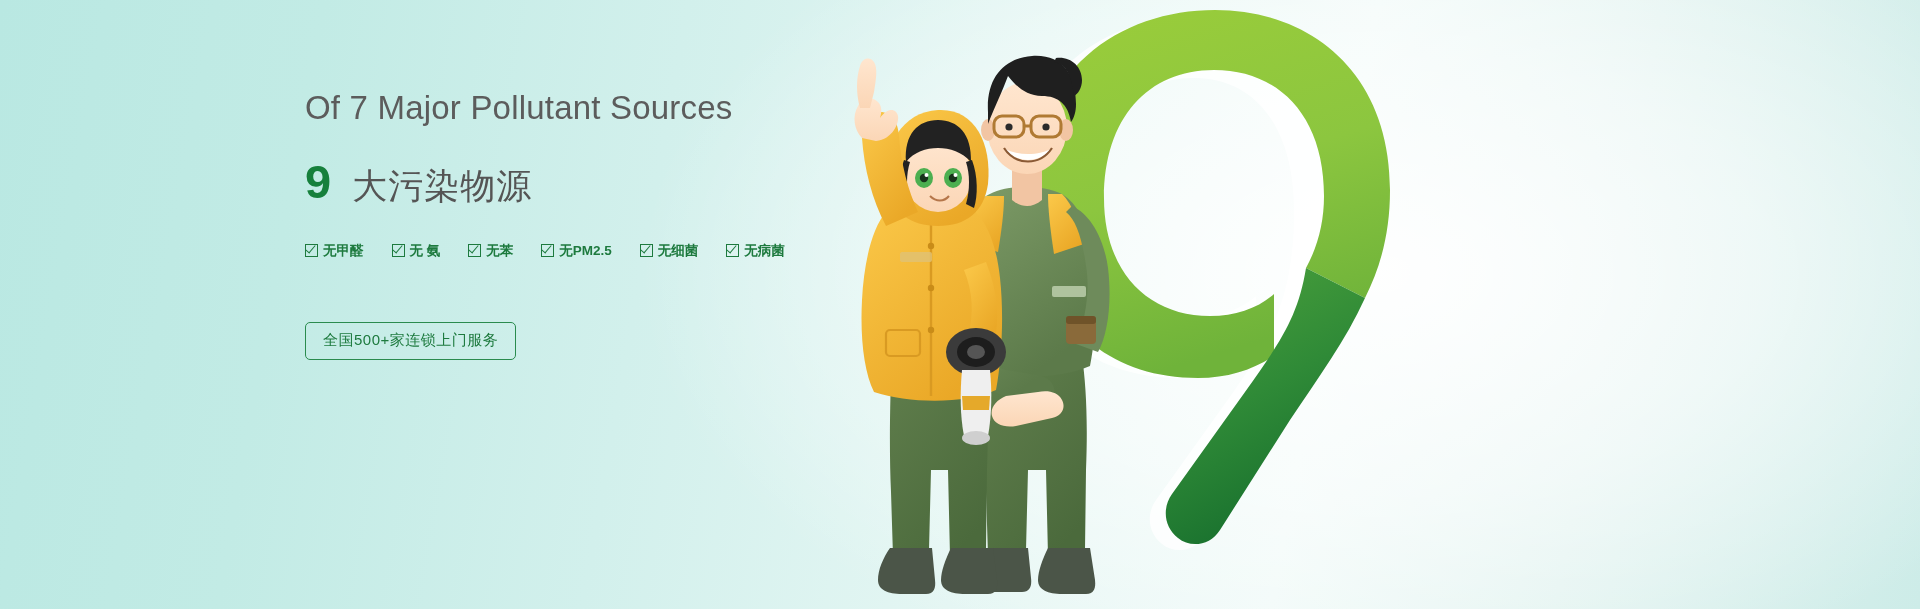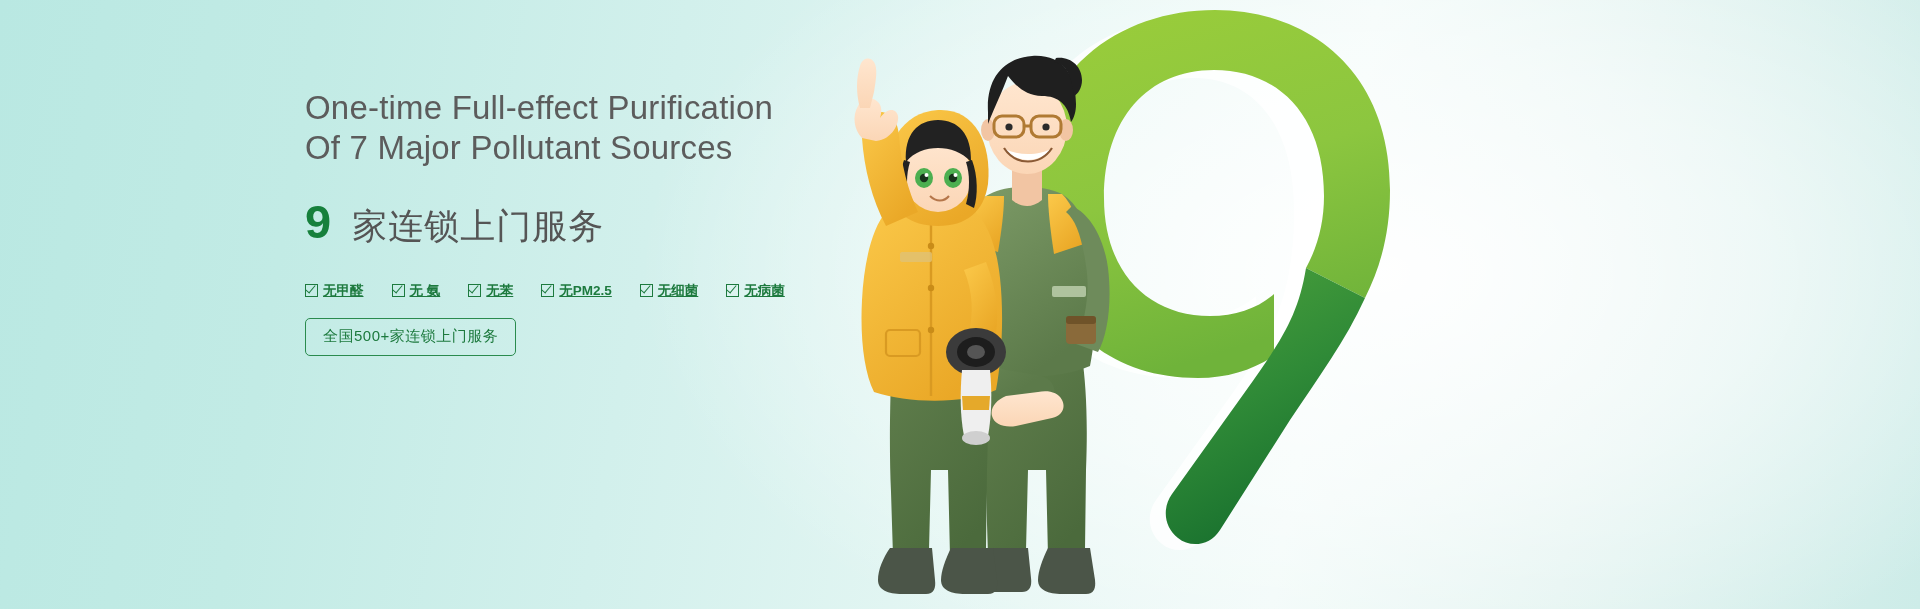--- a/index.html
+++ b/index.html
@@ -52,21 +52,20 @@
     margin-top:39px;
     display:flex;align-items:center;
     white-space:nowrap;
   }
   .feat{
     display:flex;align-items:center;
     color:#1d7a3e;
     font-size:13.5px;
     font-weight:700;
     margin-right:28px;
-    text-decoration:underline;
   }
   .feat .tick{
     display:inline-block;
     width:13px;height:13px;
     margin-right:5px;
     position:relative;
     border:1.4px solid #1d7a3e;
     box-sizing:border-box;
     flex:0 0 auto;
   }
@@ -76,21 +75,21 @@
     left:2.0px;top:-2.5px;
     width:4px;height:9px;
     border-right:1.6px solid #1d7a3e;
     border-bottom:1.6px solid #1d7a3e;
     transform:rotate(40deg);
   }
   .feat .flabel{line-height:1;}
 
   
   .cta{
-    margin-top:20px;
+    margin-top:64px;
     display:inline-flex;align-items:center;justify-content:center;
     height:36px;
     padding:0 17px;
     border:1.3px solid #2a8b4e;
     border-radius:5px;
     color:#1d7a3e;
     font-size:15px;
     letter-spacing:.5px;
     background:transparent;
     white-space:nowrap;
@@ -101,27 +100,26 @@
   .art{position:absolute;left:790px;top:0;width:640px;height:609px;}
   .art svg{display:block;width:640px;height:609px;}
 </style>
 </head>
 <body>
 
 <div id="banner">
 
   <div class="copy">
 
-    <div class="en-head">One-time Full-effect Purification</div>
     <div class="en-head">Of 7 Major Pollutant Sources</div>
 
     <div class="cn-head">
       <span class="cn-nine">9</span>
       <span class="cn-gap"></span>
-      <span class="cn-main">家连锁上门服务</span>
+      <span class="cn-main">大污染物源</span>
     </div>
 
     <div class="features">
       <div class="feat">
         <span class="tick"></span>
         <span class="flabel">无甲醛</span>
       </div>
       <div class="feat">
         <span class="tick"></span>
         <span class="flabel">无 氨</span>

